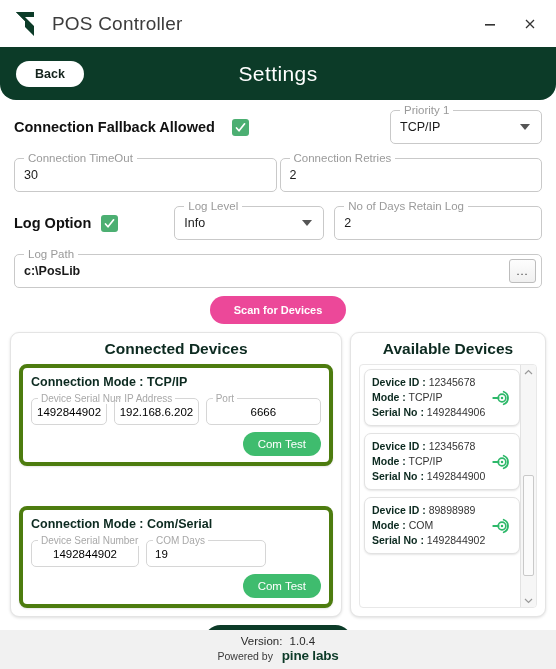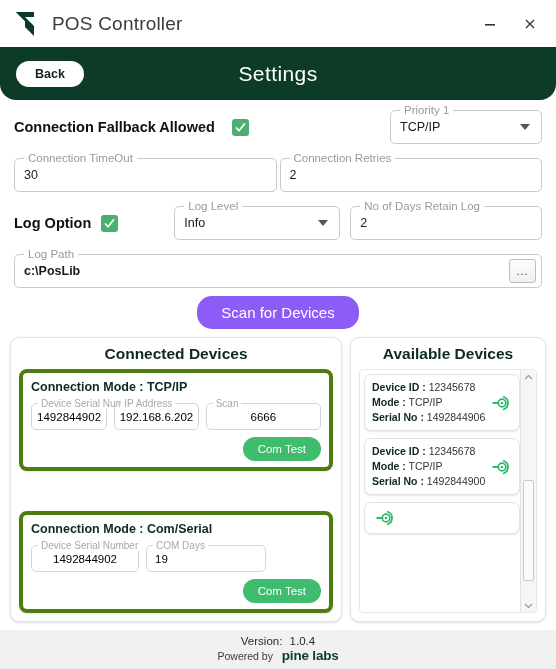--- a/index.html
+++ b/index.html
@@ -169,26 +169,26 @@
     color: #333;
     letter-spacing: 1px;
     line-height: 6px;
     cursor: pointer;
     box-sizing: border-box;
   }
 
   
   .scan-wrap { text-align: center; margin-top: 8px; }
   .scan-btn {
-    background: #8b5cf6;
+    background: #ec4899;
     color: #fff;
     border: none;
     border-radius: 15px;
-    font-size: 15px;
-    font-weight: normal;
+    font-size: 11px;
+    font-weight: bold;
     padding: 8px 24px;
     font-family: "Liberation Sans", sans-serif;
     cursor: pointer;
   }
 
   
   .panels {
     display: flex;
     gap: 8px;
     padding: 8px 10px 0 10px;
@@ -423,21 +423,21 @@
     </div>
   </div>
 
   <div class="row" style="margin-top:14px;">
     <div class="bold-label">Log Option</div>
     <div class="checkbox" style="margin-left:10px;">
       <svg width="13" height="13" viewBox="0 0 13 13">
         <path d="M2.5 7 L5 9.8 L10.6 2.8" stroke="#fff" stroke-width="1.7" fill="none" stroke-linecap="round" stroke-linejoin="round"></path>
       </svg>
     </div>
-    <div class="field" style="width:166px; margin-left:56px;">
+    <div class="field" style="width:150px; margin-left:56px;">
       <span class="flabel">Log Level</span>
       <span class="fval">Info</span>
       <span class="caret"></span>
     </div>
     <div class="field" style="flex:1 1 auto; margin-left:10px;">
       <span class="flabel">No of Days Retain Log</span>
       <input class="fval" type="text" value="2" style="">
     </div>
   </div>
 
@@ -464,21 +464,21 @@
       <div class="mini-fields">
         <div class="mini-field" style="width:108px;">
           <span class="flabel">Device Serial Number</span>
           <input class="fval" type="text" value="1492844902" style="">
         </div>
         <div class="mini-field" style="width:120px;">
           <span class="flabel">IP Address</span>
           <input class="fval" type="text" value="192.168.6.202" style="">
         </div>
         <div class="mini-field" style="flex:1 1 auto;">
-          <span class="flabel">Scan</span>
+          <span class="flabel">Port</span>
           <input class="fval" type="text" value="6666" style="">
         </div>
       </div>
       <div class="comtest-wrap">
         <button class="comtest-btn">Com Test</button>
       </div>
     </div>
 
     <div class="dev-card" style="margin-bottom:0;margin-top:40px;">
       <div class="conn-mode">Connection Mode : Com/Serial</div>
@@ -542,20 +542,34 @@
         </div>
         <svg class="connect-icon" width="20" height="20" viewBox="0 0 24 24">
           <path d="M14 4.5 a8 8 0 0 1 0 15" stroke="#2eb86a" stroke-width="2.2" fill="none" stroke-linecap="round"></path>
           <circle cx="12" cy="12" r="4.6" stroke="#2eb86a" stroke-width="2" fill="none"></circle>
           <circle cx="12" cy="12" r="1.5" fill="#2eb86a"></circle>
           <path d="M1.5 12 L8 12" stroke="#2eb86a" stroke-width="2.2" stroke-linecap="round"></path>
         </svg>
       </div>
 
       <div class="avail-card">
+        <div class="avail-info">
+          <div class="avail-line">
+            <b>Device ID :</b>
+            <span>89898989</span>
+          </div>
+          <div class="avail-line">
+            <b>Mode :</b>
+            <span>COM</span>
+          </div>
+          <div class="avail-line">
+            <b>Serial No :</b>
+            <span>1492844902</span>
+          </div>
+        </div>
         <svg class="connect-icon" width="20" height="20" viewBox="0 0 24 24">
           <path d="M14 4.5 a8 8 0 0 1 0 15" stroke="#2eb86a" stroke-width="2.2" fill="none" stroke-linecap="round"></path>
           <circle cx="12" cy="12" r="4.6" stroke="#2eb86a" stroke-width="2" fill="none"></circle>
           <circle cx="12" cy="12" r="1.5" fill="#2eb86a"></circle>
           <path d="M1.5 12 L8 12" stroke="#2eb86a" stroke-width="2.2" stroke-linecap="round"></path>
         </svg>
       </div>
 
       <div class="scrollbar">
         <div class="sb-arrow">

